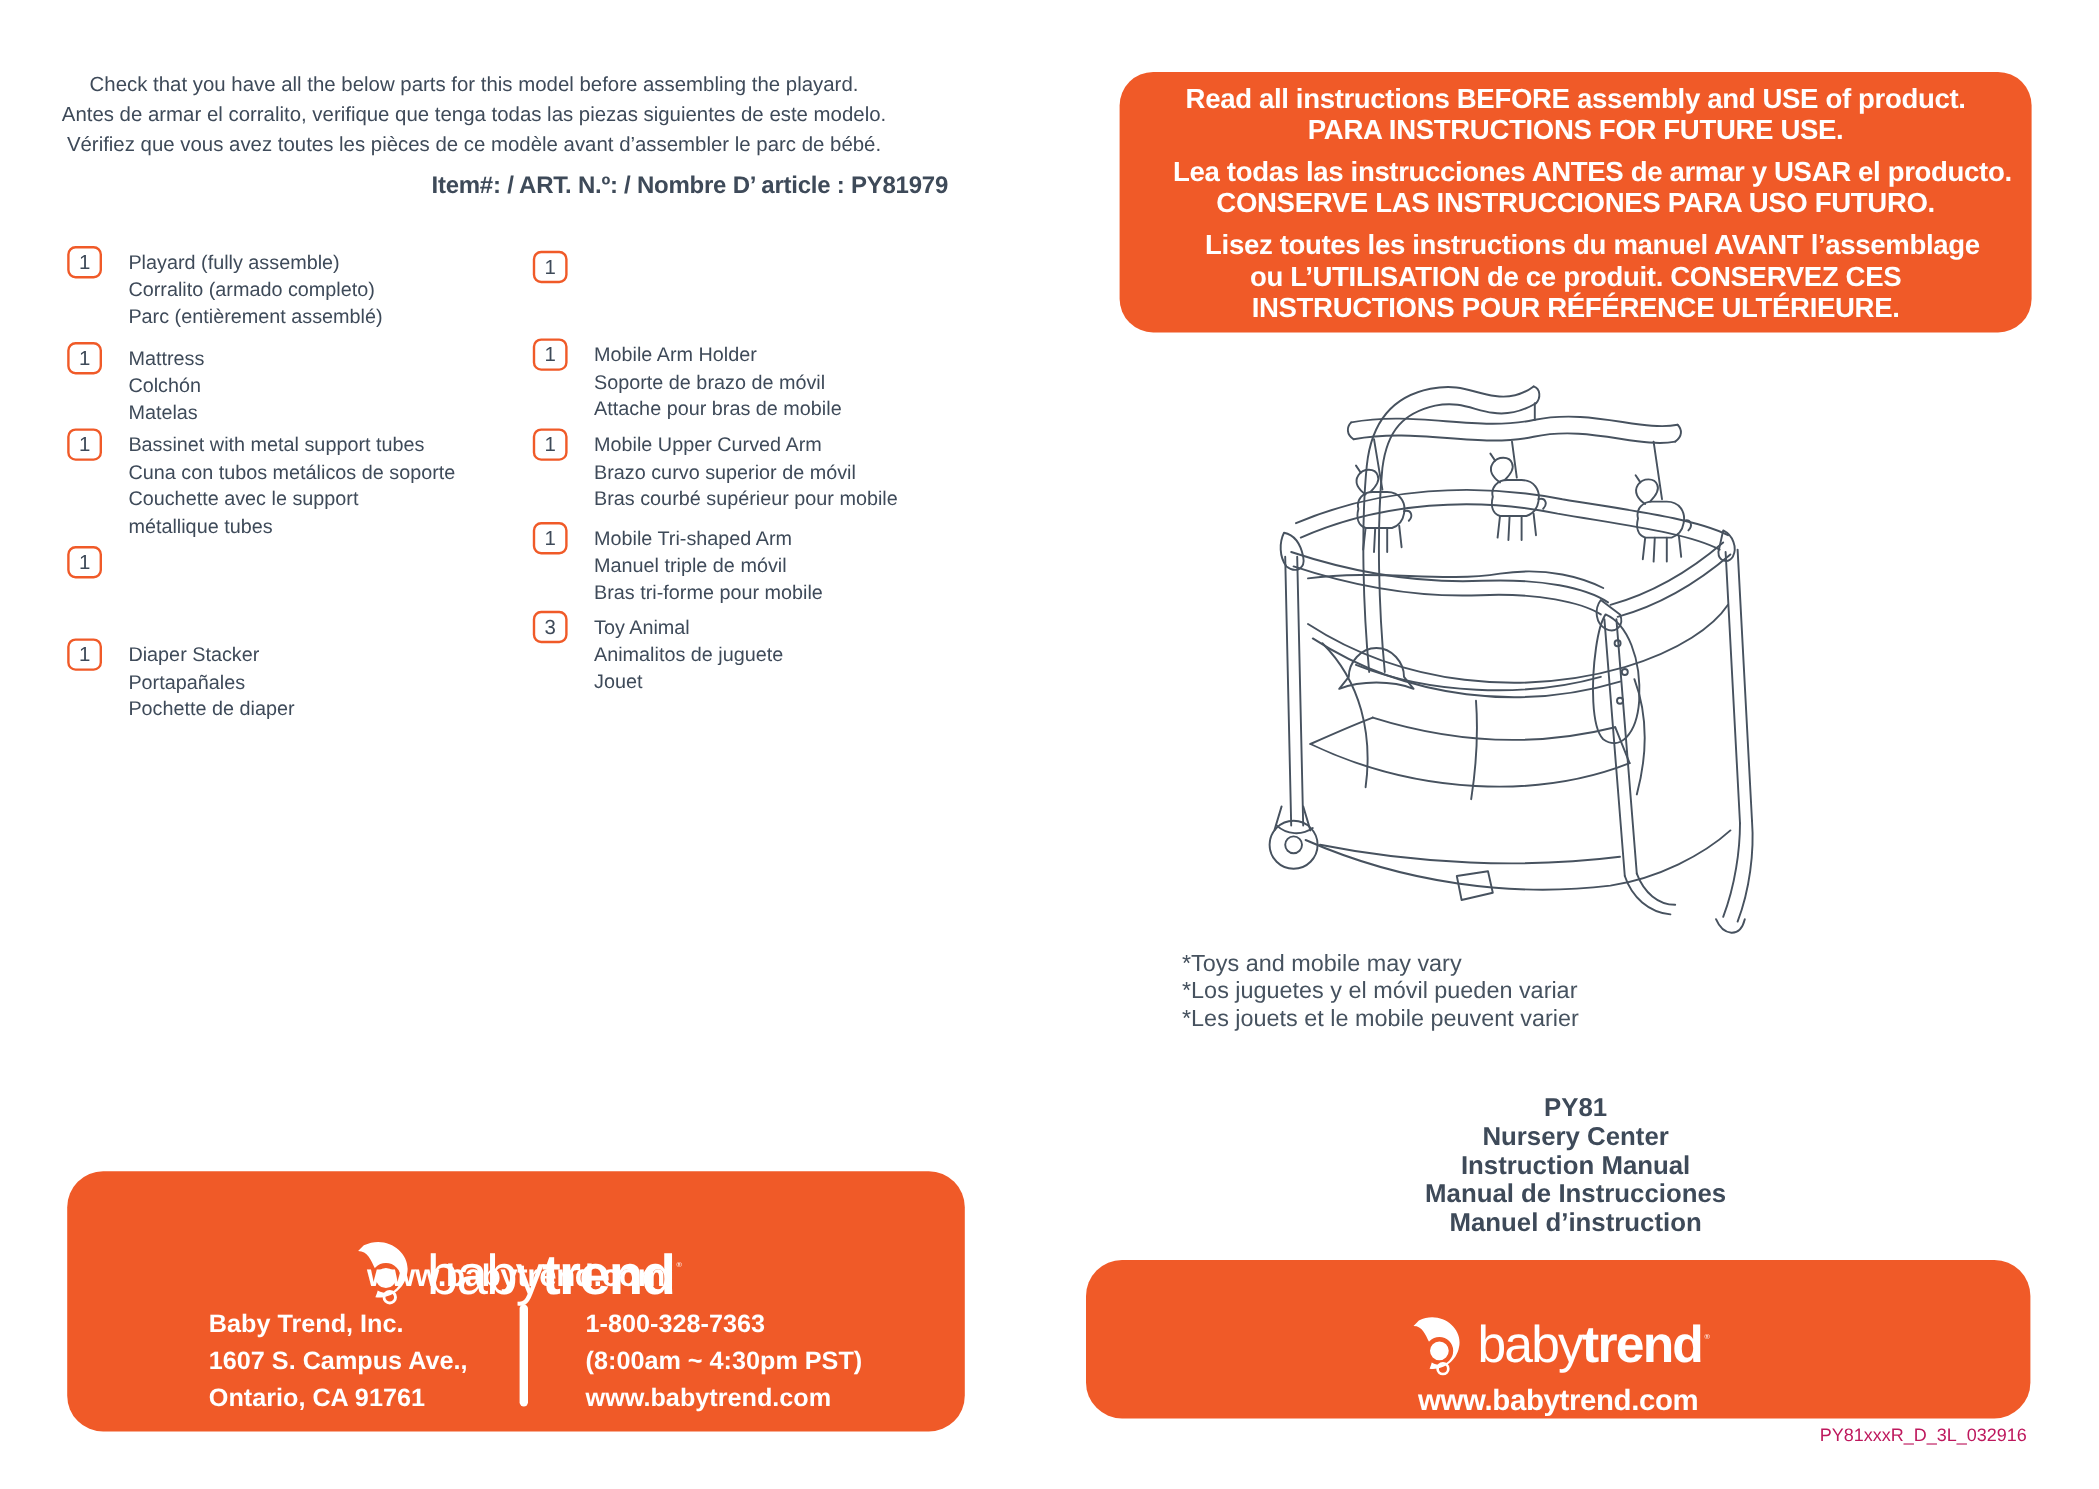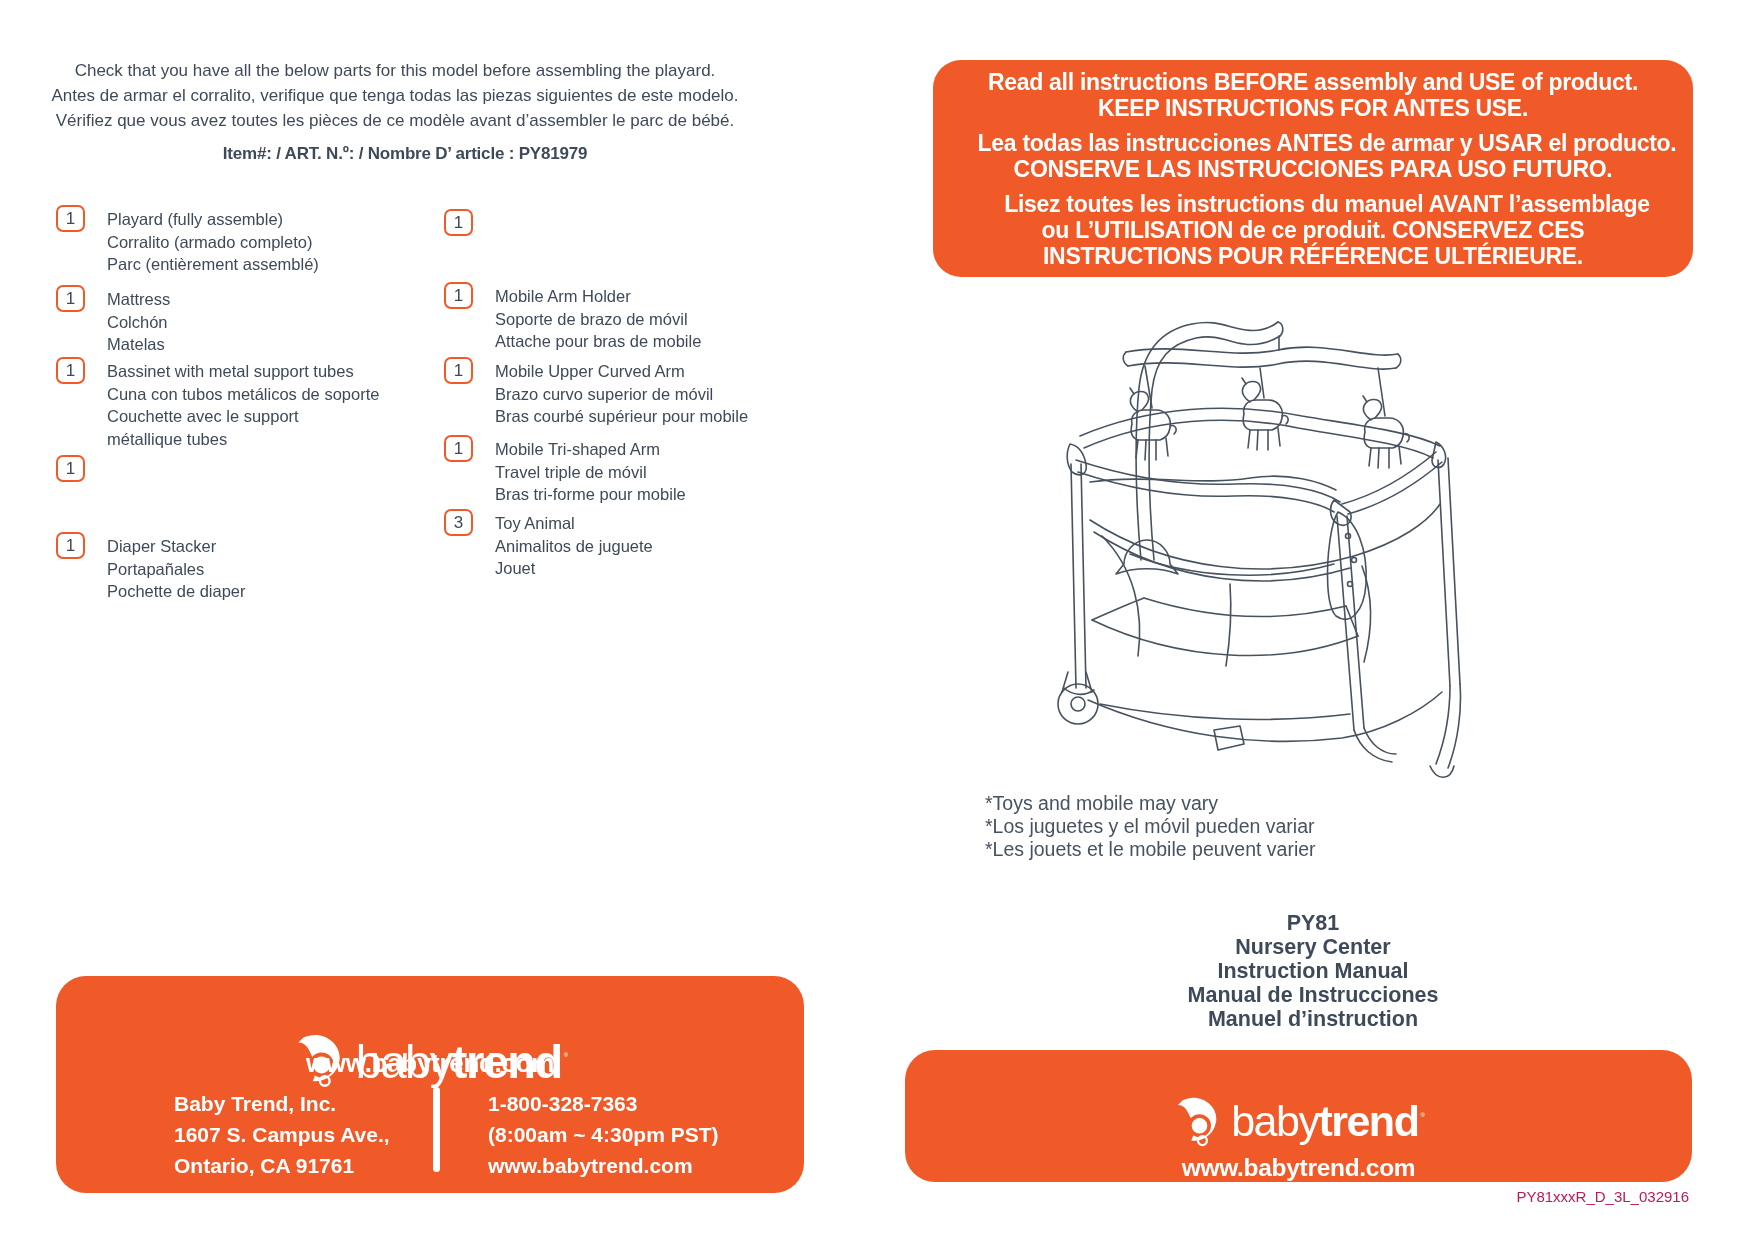--- a/index.html
+++ b/index.html
@@ -8,22 +8,22 @@
     --line:#47525F;
   }
   *{margin:0;padding:0;box-sizing:border-box;}
   html,body{background:#ffffff;}
   body{font-family:"Liberation Sans",sans-serif;color:var(--ink);}
   .page{position:relative;width:1749px;height:1241px;background:#ffffff;overflow:hidden;border-radius:15px;}
 
   
   .intro{position:absolute;left:40px;top:58px;width:710px;text-align:center;
          font-size:17px;line-height:25px;color:var(--ink);}
-  .item-heading{position:absolute;left:0;top:144px;width:790px;text-align:center;
-         font-size:17px;font-weight:bold;letter-spacing:-0.2px;color:var(--ink);padding-left:20px;}
+  .item-heading{position:absolute;left:0;top:144px;width:790px;text-align:right;
+         font-size:20px;font-weight:bold;letter-spacing:-0.2px;color:var(--ink);padding-left:20px;}
 
   .part{position:absolute;display:flex;align-items:flex-start;gap:22px;}
   .qty{min-width:29px;height:27px;margin-top:-3px;border:2.5px solid var(--orange);
        border-radius:7px;display:flex;align-items:center;justify-content:center;
        font-size:17px;color:var(--ink);background:#fff;}
   .plines{display:flex;flex-direction:column;}
   .pline{font-size:16.5px;line-height:22.5px;color:var(--ink);white-space:nowrap;}
 
   
   .notice{position:absolute;left:933px;top:60px;width:760px;height:217px;
@@ -144,36 +144,36 @@
     <div class="plines">
       <div class="pline">Mobile Upper Curved Arm</div>
       <div class="pline">Brazo curvo superior de móvil</div>
       <div class="pline">Bras courbé supérieur pour mobile</div>
     </div>
   </div>
   <div class="part" style="left:444px;top:438px;">
     <div class="qty">1</div>
     <div class="plines">
       <div class="pline">Mobile Tri-shaped Arm</div>
-      <div class="pline">Travel triple de móvil</div>
+      <div class="pline">Manuel triple de móvil</div>
       <div class="pline">Bras tri-forme pour mobile</div>
     </div>
   </div>
   <div class="part" style="left:444px;top:512px;">
     <div class="qty">3</div>
     <div class="plines">
       <div class="pline">Toy Animal</div>
       <div class="pline">Animalitos de juguete</div>
       <div class="pline">Jouet</div>
     </div>
   </div>
 
   <div class="notice">
     <div class="nline">Read all instructions BEFORE assembly and USE of product.</div>
-    <div class="nline">KEEP INSTRUCTIONS FOR ANTES USE.</div>
+    <div class="nline">PARA INSTRUCTIONS FOR FUTURE USE.</div>
     <div class="nline g">Lea todas las instrucciones ANTES de armar y USAR el producto.</div>
     <div class="nline">CONSERVE LAS INSTRUCCIONES PARA USO FUTURO.</div>
     <div class="nline g">Lisez toutes les instructions du manuel AVANT l’assemblage</div>
     <div class="nline">ou L’UTILISATION de ce produit. CONSERVEZ CES</div>
     <div class="nline">INSTRUCTIONS POUR RÉFÉRENCE ULTÉRIEURE.</div>
   </div>
 
   <svg class="drawing" viewBox="0 0 580 560">
 
     <path d="M211,292 C206,240 204,170 209,120 C213,82 232,62 262,56 C288,51 298,60 316,62 C330,64 340,60 348,54"></path>

